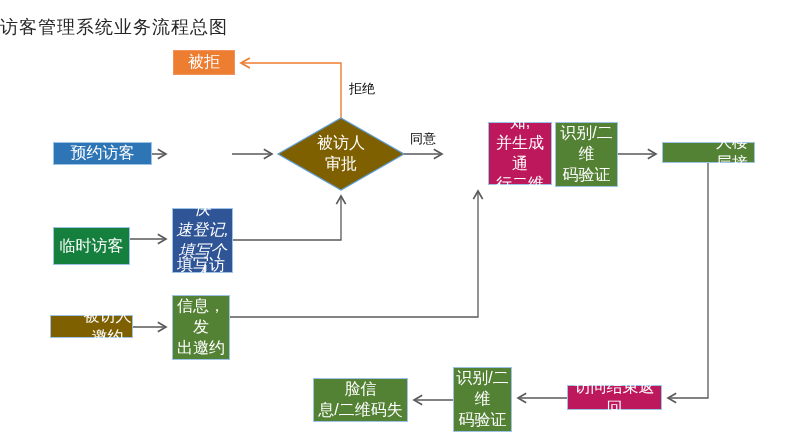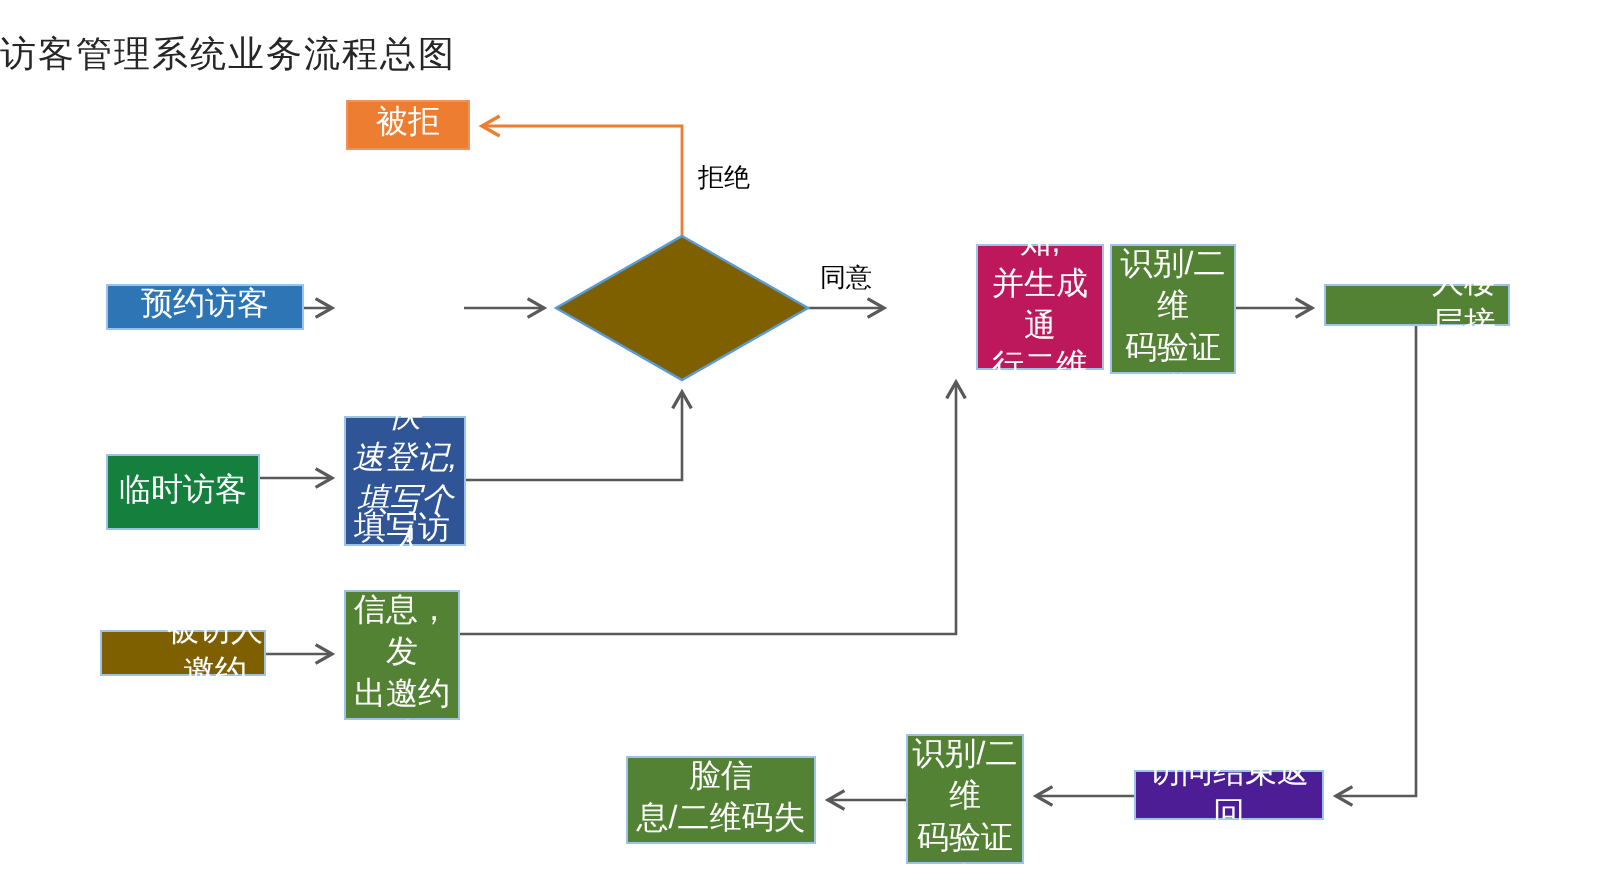--- a/index.html
+++ b/index.html
@@ -20,21 +20,21 @@
   .n-rejected {left:173px;top:50px; width:62px;height:25px;background:#ED7D31;border-color:#F0935B;}
   .n-appoint  {left:53px; top:142px;width:99px;height:23px;background:#2E75B6;}
   .n-wechat   {left:172px;top:123px;width:60px;height:64px;background:#5B9BD5;}
   .n-temp     {left:53px; top:227px;width:77px;height:38px;background:#15803d;font-family:Liberation Serif, serif;}
   .n-kiosk    {left:172px;top:208px;width:61px;height:65px;background:#2F5597;font-style:italic;}
   .n-invitee  {left:50px; top:315px;width:83px;height:23px;background:#7F6000;padding-left:32px;}
   .n-fill     {left:172px;top:295px;width:58px;height:65px;background:#548235;}
   .n-notify   {left:448px;top:122px;width:64px;height:63px;background:#be185d;margin-left:40px;}
   .n-gatein   {left:555px;top:122px;width:63px;height:65px;background:#548235;}
   .n-floor    {left:662px;top:142px;width:93px;height:21px;background:#548235;padding-left:47px;}
-  .n-return   {left:567px;top:385px;width:95px;height:25px;background:#4c1d95;}
+  .n-return   {left:567px;top:385px;width:95px;height:25px;background:#be185d;}
   .n-gateout  {left:453px;top:367px;width:59px;height:65px;background:#548235;}
   .n-invalid  {left:313px;top:378px;width:95px;height:44px;background:#548235;}
   .n-diamond-label{
     left:296px;top:132px;width:90px;height:44px;background:transparent;border:none;
   }
   .edge-label{
     position:absolute;font-size:13px;color:#000000;background:#fff;padding:0 2px;
   }
   .l-agree {left:408px;top:130px;}
   .l-reject{left:347px;top:80px;}
@@ -78,20 +78,22 @@
   <div class="node n-temp">临时访客</div>
   <div class="node n-kiosk">访客机快
 速登记,
 填写个人
 信息</div>
   <div class="node n-invitee">被访人邀约</div>
   <div class="node n-fill">填写访客
 信息，发
 出邀约消
 息</div>
+  <div class="node n-diamond-label">被访人
+审批</div>
   <div class="node n-notify">消息通知,
 并生成通
 行二维码</div>
   <div class="node n-gatein">闸机人脸
 识别/二维
 码验证进
 闸</div>
   <div class="node n-floor">被访人楼层接待</div>
   <div class="node n-return">访问结束返回</div>
   <div class="node n-gateout">闸机人脸

